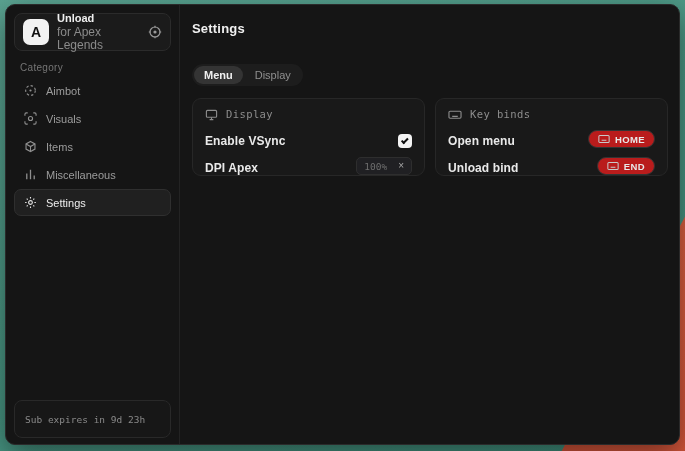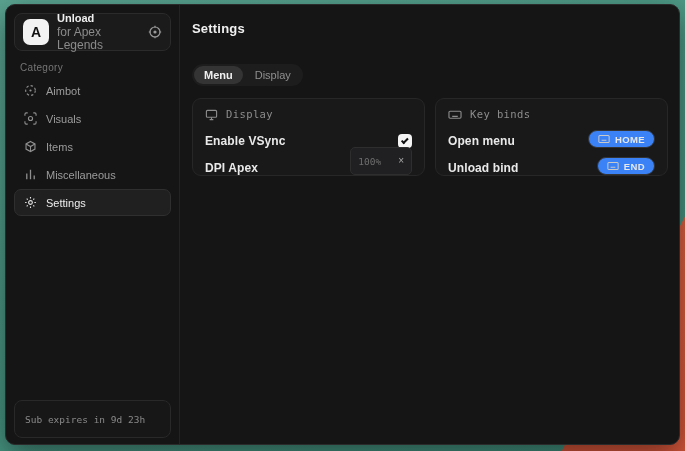--- a/index.html
+++ b/index.html
@@ -76,28 +76,28 @@
   .crow-label { color:#e9e9e9; font-size:12px; font-weight:bold; letter-spacing:.1px; }
   .checkbox {
     width:14px; height:14px; background:#f4f4f4; border-radius:4px;
     display:flex; align-items:center; justify-content:center;
   }
   .checkbox .mark {
     width:7px; height:4px; border-left:2px solid #111; border-bottom:2px solid #111;
     transform:rotate(-45deg) translate(0,-1px);
   }
   .dpi-ctrl {
-    display:flex; align-items:center; gap:17px; height:28px;
+    display:flex; align-items:center; gap:11px; height:18px;
     background:#202023; border:1px solid #2e2e2e; border-radius:5px; padding:8px 7px;
   }
   .dpi-value { font-family:"DejaVu Sans Mono", monospace; font-size:9.5px; color:#6e6e6e; }
   .dpi-clear { color:#a8a8a8; font-size:10px; line-height:1; }
   .bind-pill {
     display:flex; align-items:center; gap:5px; height:18px;
-    background:#3b82f6; border:1px solid #333333; border-radius:9px; padding:0 9px;
+    background:#b91c1c; border:1px solid #333333; border-radius:9px; padding:0 9px;
   }
   .bind-pill .kicon { display:flex; color:#c9c9c9; }
   .bind-key { color:#e8e8e8; font-size:9.5px; font-weight:bold; letter-spacing:.4px; }
   svg { display:block; }
 </style>
 </head>
 <body>
 
 <div class="bg-red"></div>
 

